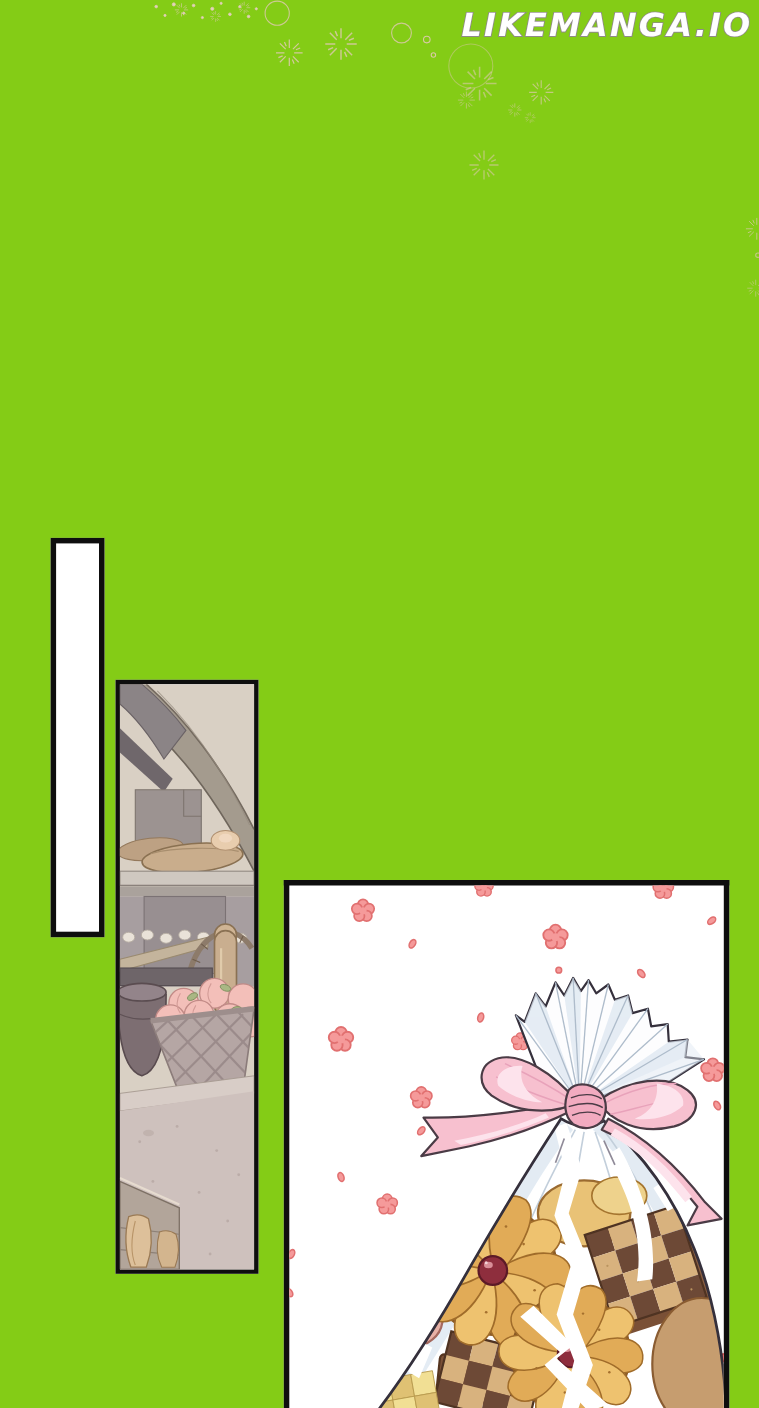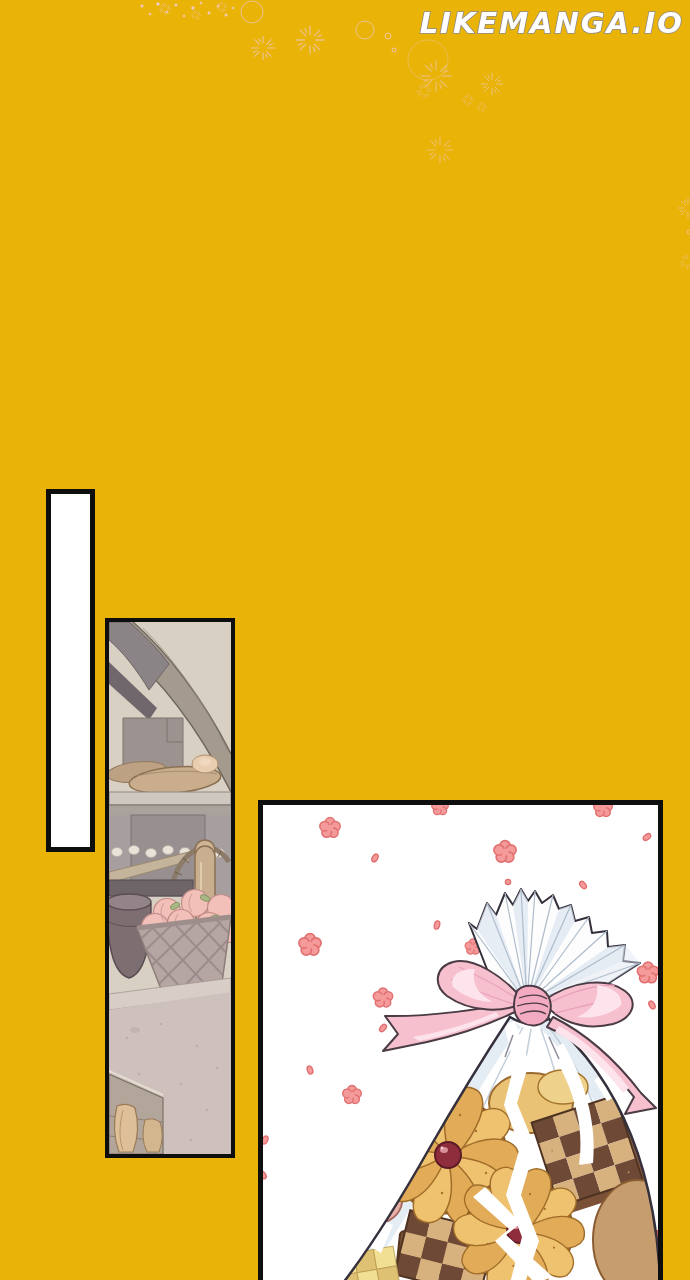--- a/index.html
+++ b/index.html
@@ -1,16 +1,16 @@
 <!DOCTYPE html>
 <html><head>
 <meta charset="utf-8">
 <style>
   html,body{margin:0;padding:0;background:#ffffff;}
-  .page{position:relative;width:690px;height:1280px;background:#eab308;overflow:hidden;
+  .page{position:relative;width:690px;height:1280px;background:#84cc16;overflow:hidden;
         font-family:"DejaVu Sans",sans-serif;}
   .panel{position:absolute;box-sizing:border-box;background:#ffffff;border:5px solid #0e0e0e;}
   #panel-empty{left:46px;top:489px;width:49px;height:363px;}
   #panel-kitchen{left:105px;top:618px;width:130px;height:540px;border-width:4px;padding:0;}
   #panel-gift{left:258px;top:800px;width:405px;height:480px;border-bottom:none;}
   #panel-kitchen svg,#panel-gift svg{display:block;}
   #watermark-svg{position:absolute;top:2px;right:2px;}
   #sparkles-svg{position:absolute;top:0;left:0;pointer-events:none;}
 </style>
 </head>

